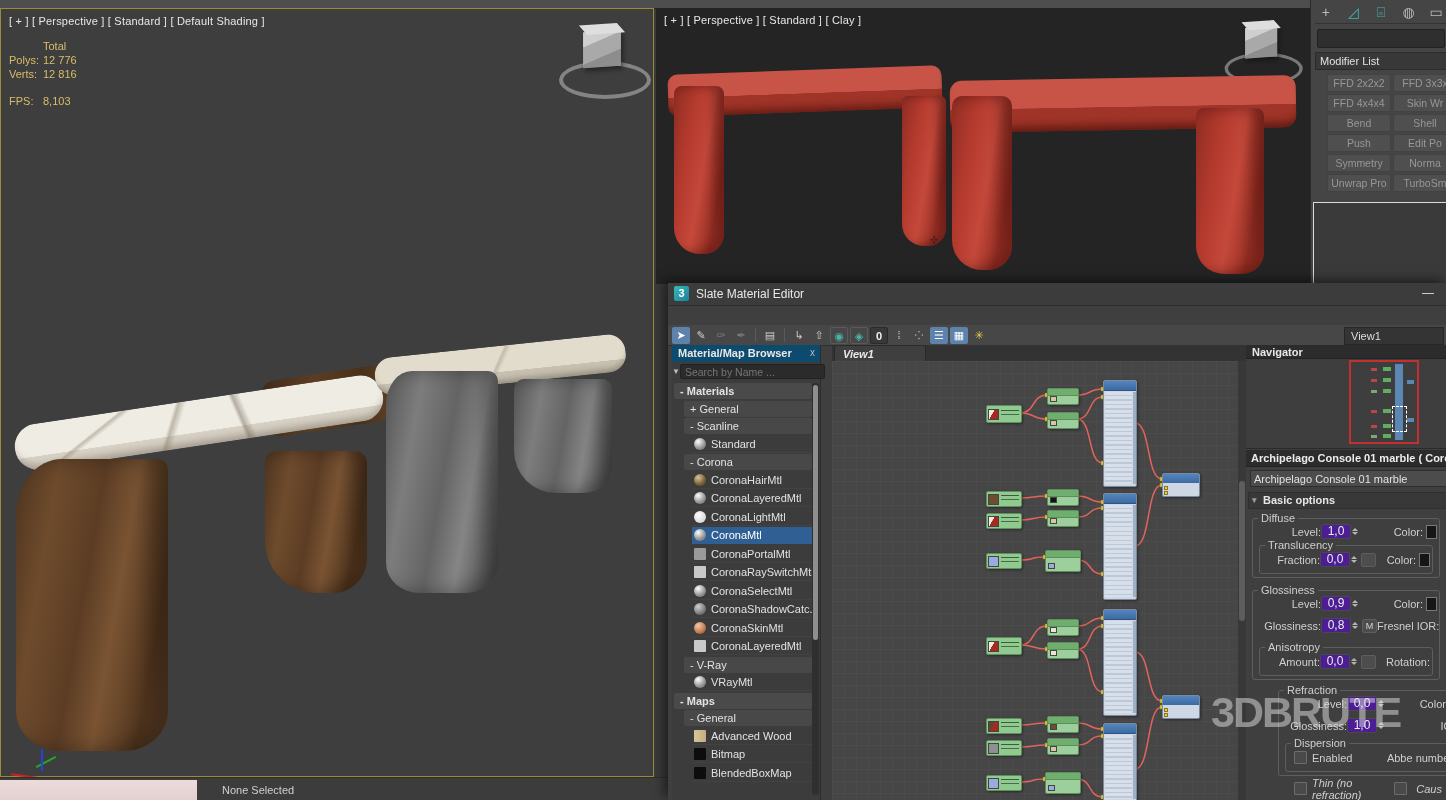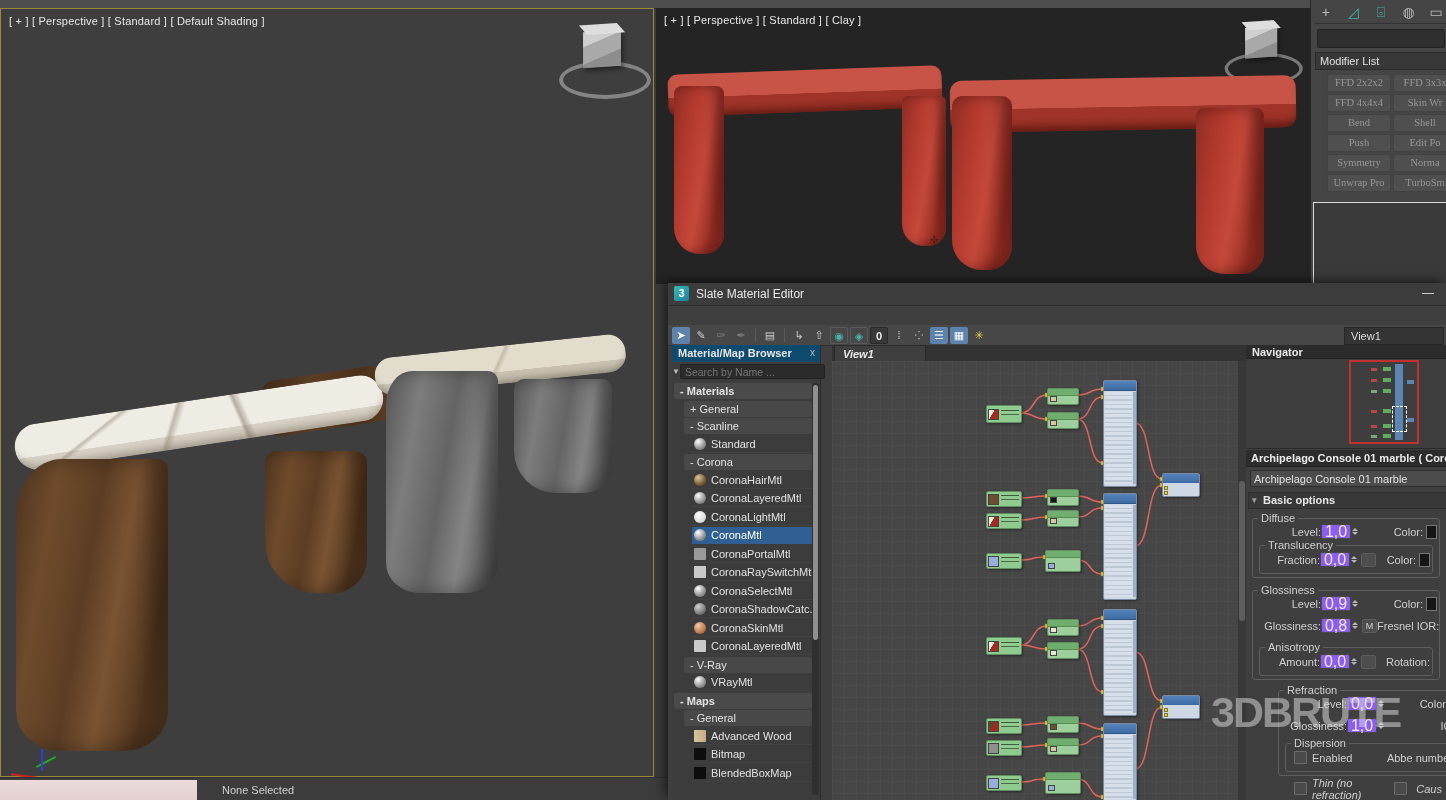--- a/index.html
+++ b/index.html
@@ -58,21 +58,21 @@
 
   
   .cmdpanel{left:1310px;top:0;width:136px;height:284px;background:#454545;border-left:1px solid #2a2a2a;}
   .cmd-tabs{position:absolute;left:4px;top:1px;width:132px;height:22px;display:flex;gap:6px;align-items:center;border-bottom:1px solid #333;}
   .cmd-tab{width:24px;height:18px;text-align:center;font-size:14px;line-height:18px;color:#bbb;cursor:pointer;}
   .cmd-tab.teal{color:#3fb9ad;}
   .namefield{position:absolute;left:6px;top:29px;width:126px;height:17px;background:#2f2f2f;border:1px solid #222;border-radius:2px;}
   .modlist{position:absolute;left:4px;top:52px;width:132px;height:16px;background:#383838;border:1px solid #2b2b2b;font-size:11px;color:#e2e2e2;line-height:16px;padding-left:4px;cursor:pointer;}
   .modgrid{position:absolute;left:16px;top:74px;width:150px;}
   .modbtn{position:absolute;width:62px;height:16px;background:#4f4f4f;border:1px solid #424242;border-radius:2px;
-    font-size:10.5px;color:#979797;text-align:center;line-height:16px;cursor:pointer;overflow:hidden;white-space:nowrap;font-family:Liberation Serif, serif;}
+    font-size:10.5px;color:#979797;text-align:center;line-height:16px;cursor:pointer;overflow:hidden;white-space:nowrap;}
   .whitebox{position:absolute;left:2px;top:202px;width:140px;height:80px;background:#3a3a3a;border:1px solid #dcdcdc;}
 
   
   .sme{left:668px;top:283px;width:778px;height:517px;background:#3f3f3f;box-shadow:-4px -3px 10px rgba(0,0,0,.5);}
   .sme-title{position:absolute;left:0;top:0;width:100%;height:22px;background:#3c3c3c;border-bottom:1px solid #2d2d2d;}
   .sme-logo{position:absolute;left:6px;top:3px;width:15px;height:15px;border-radius:2px;
     background:linear-gradient(135deg,#35bdb2,#1d7ea0);color:#fff;font-size:11px;font-weight:bold;text-align:center;line-height:15px;}
   .sme-title-text{position:absolute;left:28px;top:4px;font-size:12px;color:#e8e8e8;}
   .sme-min{position:absolute;right:10px;top:2px;width:16px;height:16px;color:#ddd;font-size:12px;text-align:center;line-height:16px;cursor:pointer;}
   .sme-menu{position:absolute;left:0;top:22px;width:100%;height:20px;background:#3a3a3a;border-bottom:1px solid #2d2d2d;display:flex;align-items:center;padding-left:8px;box-sizing:border-box;gap:17px;}
@@ -164,21 +164,21 @@
   .pr-title{height:16px;background:#2c2c2c;font-weight:bold;color:#ececec;line-height:16px;padding-left:5px;white-space:nowrap;overflow:hidden;border-bottom:1px solid #222;}
   .pr-name{position:absolute;left:4px;top:20px;width:190px;height:15px;background:#4c4c4c;border:1px solid #2e2e2e;
     font-size:11px;color:#e2e2e2;font-family:"Liberation Sans",sans-serif;padding:0 3px;}
   .pr-rollout{position:absolute;left:2px;top:42px;width:194px;height:15px;background:#383838;border:1px solid #2f2f2f;
     font-weight:bold;color:#e6e6e6;line-height:15px;padding-left:14px;cursor:pointer;}
   .pr-rollout:before{content:"▾";position:absolute;left:3px;top:0;font-size:9px;color:#999;}
   .pgroup{position:absolute;border:1px solid #5e5e5e;border-radius:3px;}
   .glab{position:absolute;top:-7px;left:5px;background:#3f3f3f;padding:0 3px;font-size:11px;color:#cfcfcf;line-height:12px;}
   .prow{display:flex;align-items:center;height:17px;padding:0 2px;}
   .plab{text-align:right;flex:none;}
-  .pfield{width:28px;height:13px;background:#8b5cf6;border:1px solid #494949;border-radius:2px;color:#ececec;font-size:16px;text-align:center;line-height:13px;flex:none;cursor:text;}
+  .pfield{width:28px;height:13px;background:#4c1d95;border:1px solid #494949;border-radius:2px;color:#ececec;font-size:12px;text-align:center;line-height:13px;flex:none;cursor:text;}
   .pspin{width:9px;height:13px;display:flex;flex-direction:column;justify-content:center;gap:1px;flex:none;cursor:pointer;}
   .pspin i{display:block;width:0;height:0;border-left:3px solid transparent;border-right:3px solid transparent;margin-left:1px;}
   .pspin .up{border-bottom:3px solid #b5b5b5;}
   .pspin .dn{border-top:3px solid #b5b5b5;}
   .pmini{width:13px;height:12px;background:#4d4d4d;border:1px solid #5e5e5e;border-radius:2px;margin-left:2px;flex:none;cursor:pointer;font-size:9px;color:#d5d5d5;text-align:center;line-height:12px;}
   .pright{margin-left:auto;flex:none;}
   .pswatch{width:9px;height:12px;background:#161616;border:1px solid #787878;margin-left:3px;flex:none;cursor:pointer;}
   .pcheck{width:11px;height:11px;background:#4a4a4a;border:1px solid #6c6c6c;border-radius:1px;margin-right:5px;flex:none;cursor:pointer;}
 
   
@@ -187,20 +187,27 @@
   .gizmo{position:absolute;left:930px;top:234px;width:14px;height:10px;color:#111;font-size:10px;z-index:2;}
 </style>
 </head>
 <body>
 
 <div class="abs topstrip"></div>
 
 <div class="abs vp-left">
   <div class="vp-label">[ + ] [ Perspective ] [ Standard ] [ Default Shading ]</div>
 
+  <div class="vp-stats">
+    <div class="row"><span class="col-lab"></span><span>Total</span></div>
+    <div class="row"><span class="col-lab">Polys:</span><span>12 776</span></div>
+    <div class="row"><span class="col-lab">Verts:</span><span>12 816</span></div>
+    <div class="gap"></div>
+    <div class="row"><span class="col-lab">FPS:</span><span>8,103</span></div>
+  </div>
 
   <div class="viewcube" style="left:556px;top:18px;">
     <div class="vc-ring"></div>
     <div class="vc-cube"></div>
   </div>
 
   <div class="abs woodDark" style="left:262px;top:364px;width:126px;height:56px;border-radius:14px;transform:rotate(-8.5deg);"></div>
   <div class="abs marble" style="left:14px;top:418px;width:372px;height:46px;border-radius:24px;transform:rotate(-8.5deg);transform-origin:0 50%;box-shadow:inset 0 -10px 8px -6px rgba(120,110,95,.6);"></div>
   <div class="abs wood" style="left:15px;top:450px;width:152px;height:292px;border-radius:46px 10px 44px 44px / 56px 10px 40px 40px;box-shadow:inset -18px 0 22px rgba(0,0,0,.35);"></div>
   <div class="abs wood" style="left:264px;top:442px;width:102px;height:142px;border-radius:12px 12px 34px 52px;box-shadow:inset -14px 0 18px rgba(0,0,0,.35);"></div>

